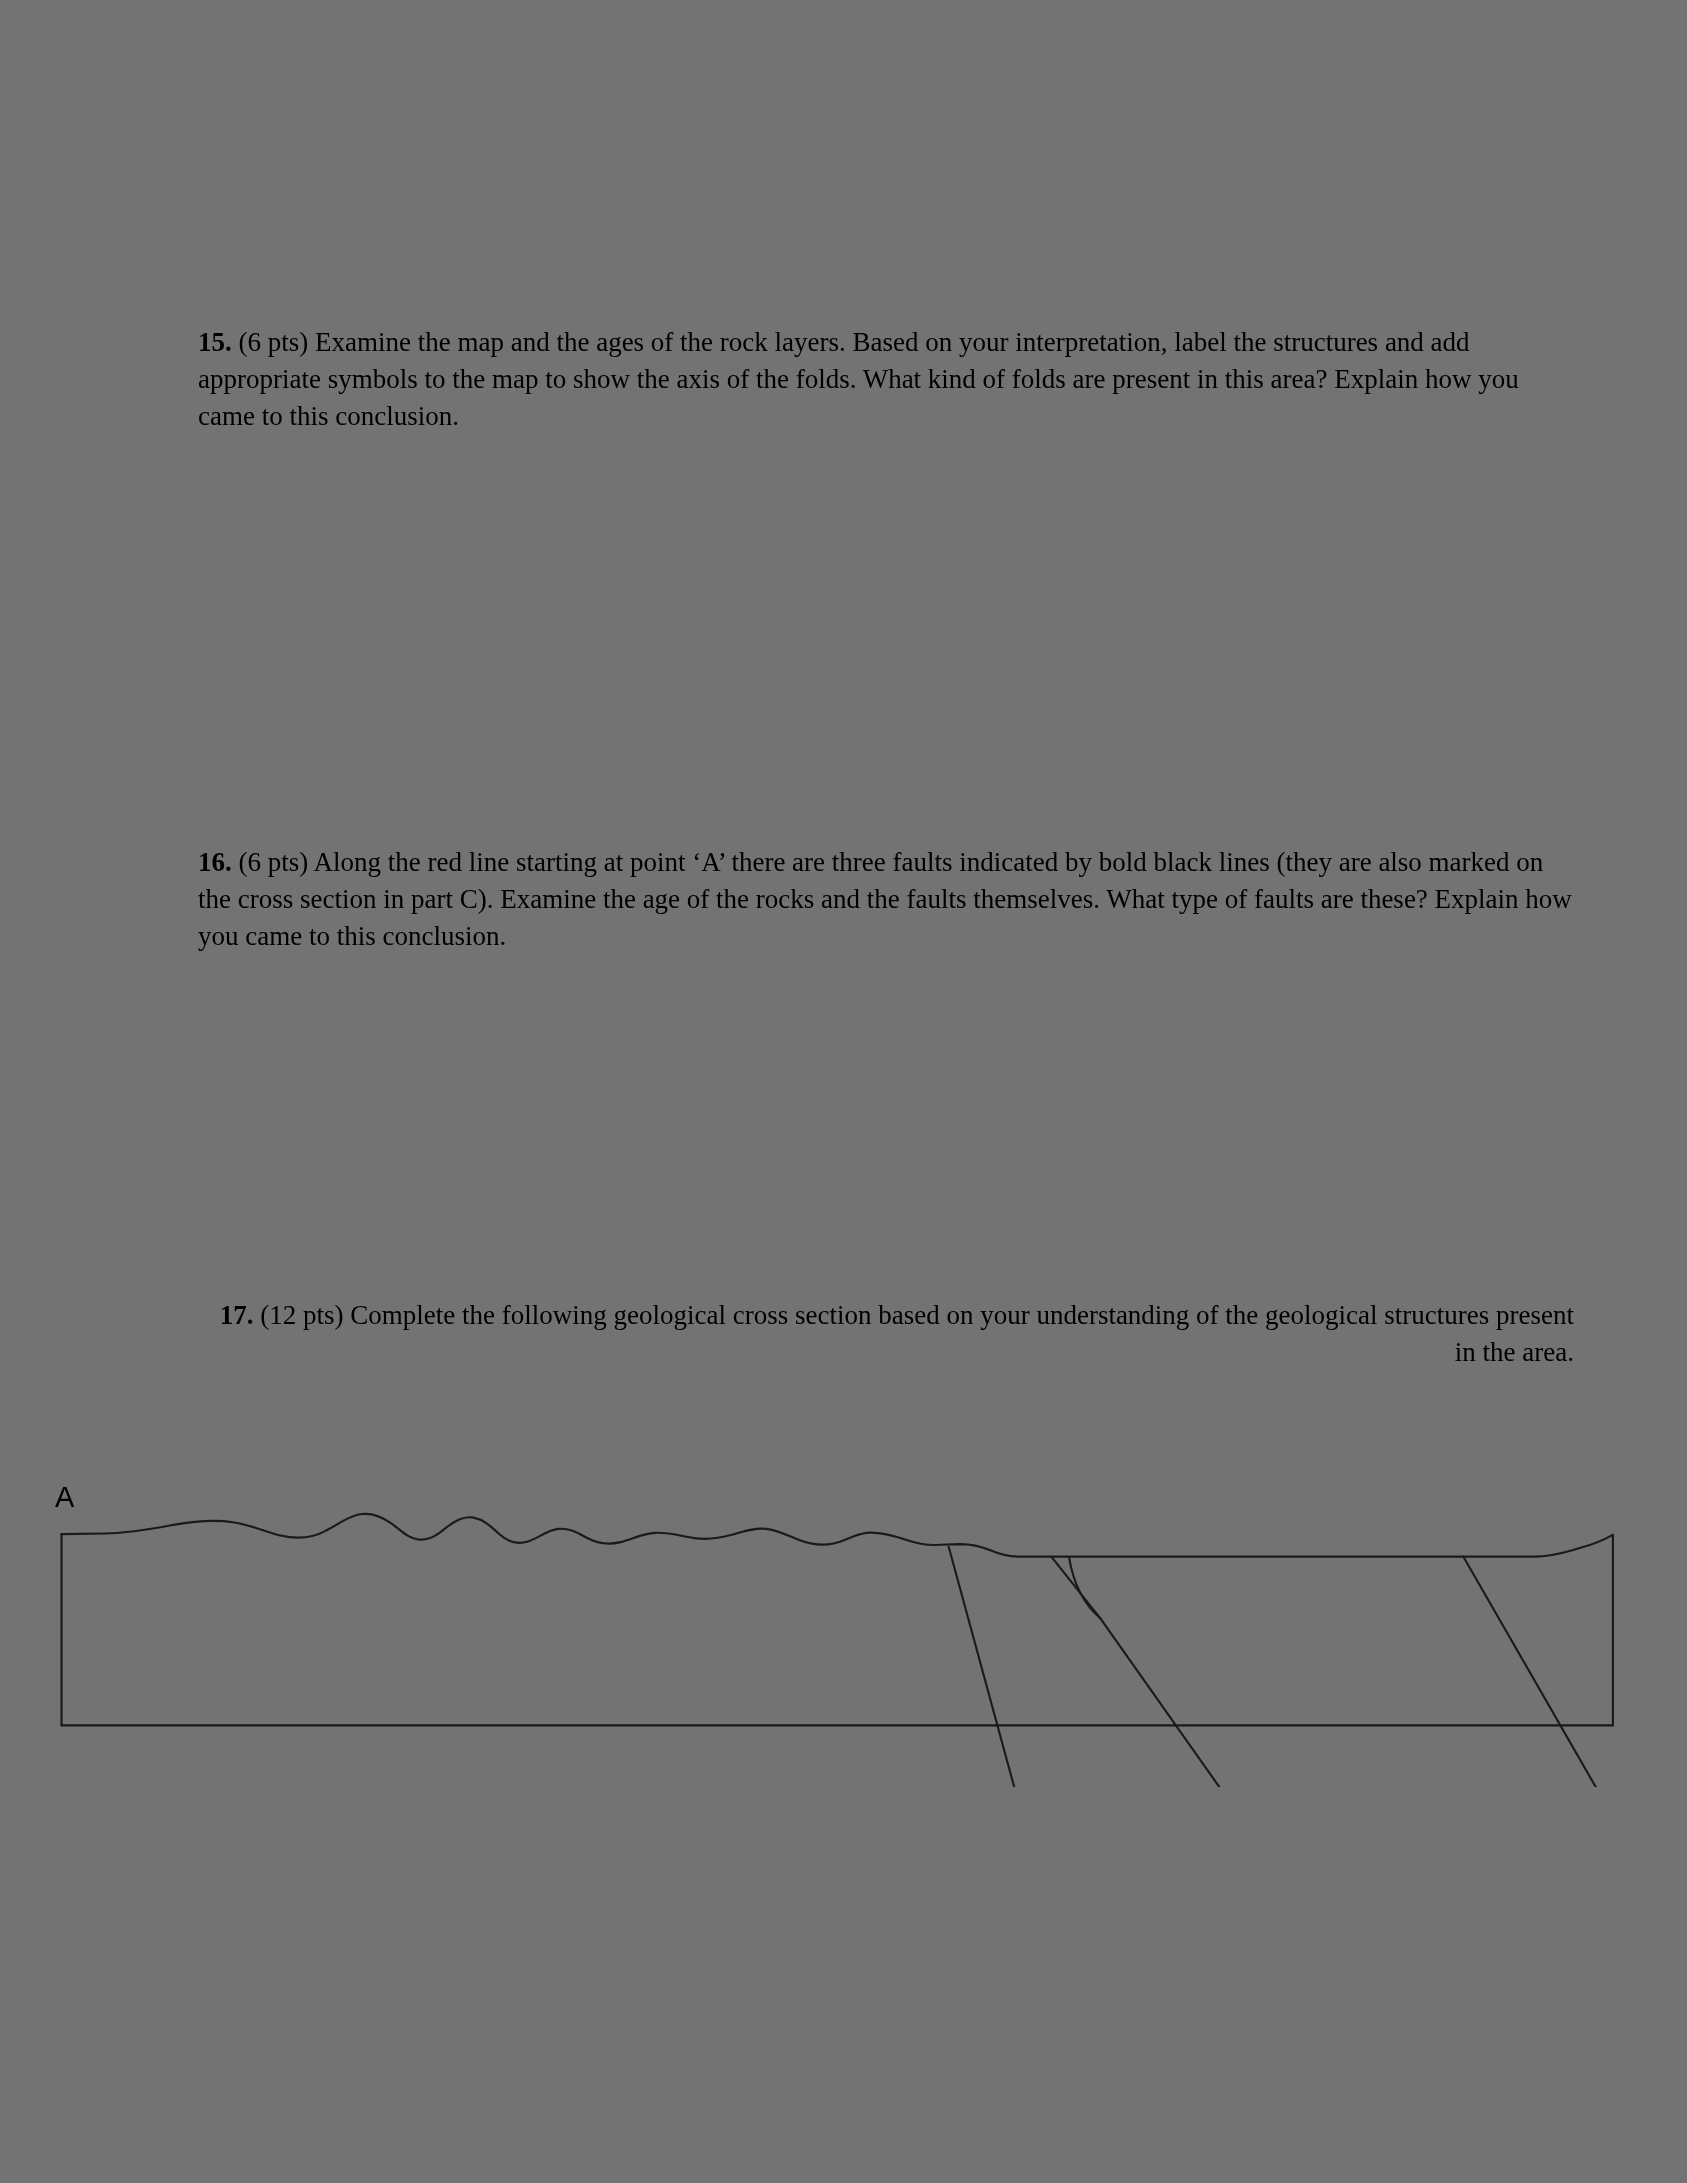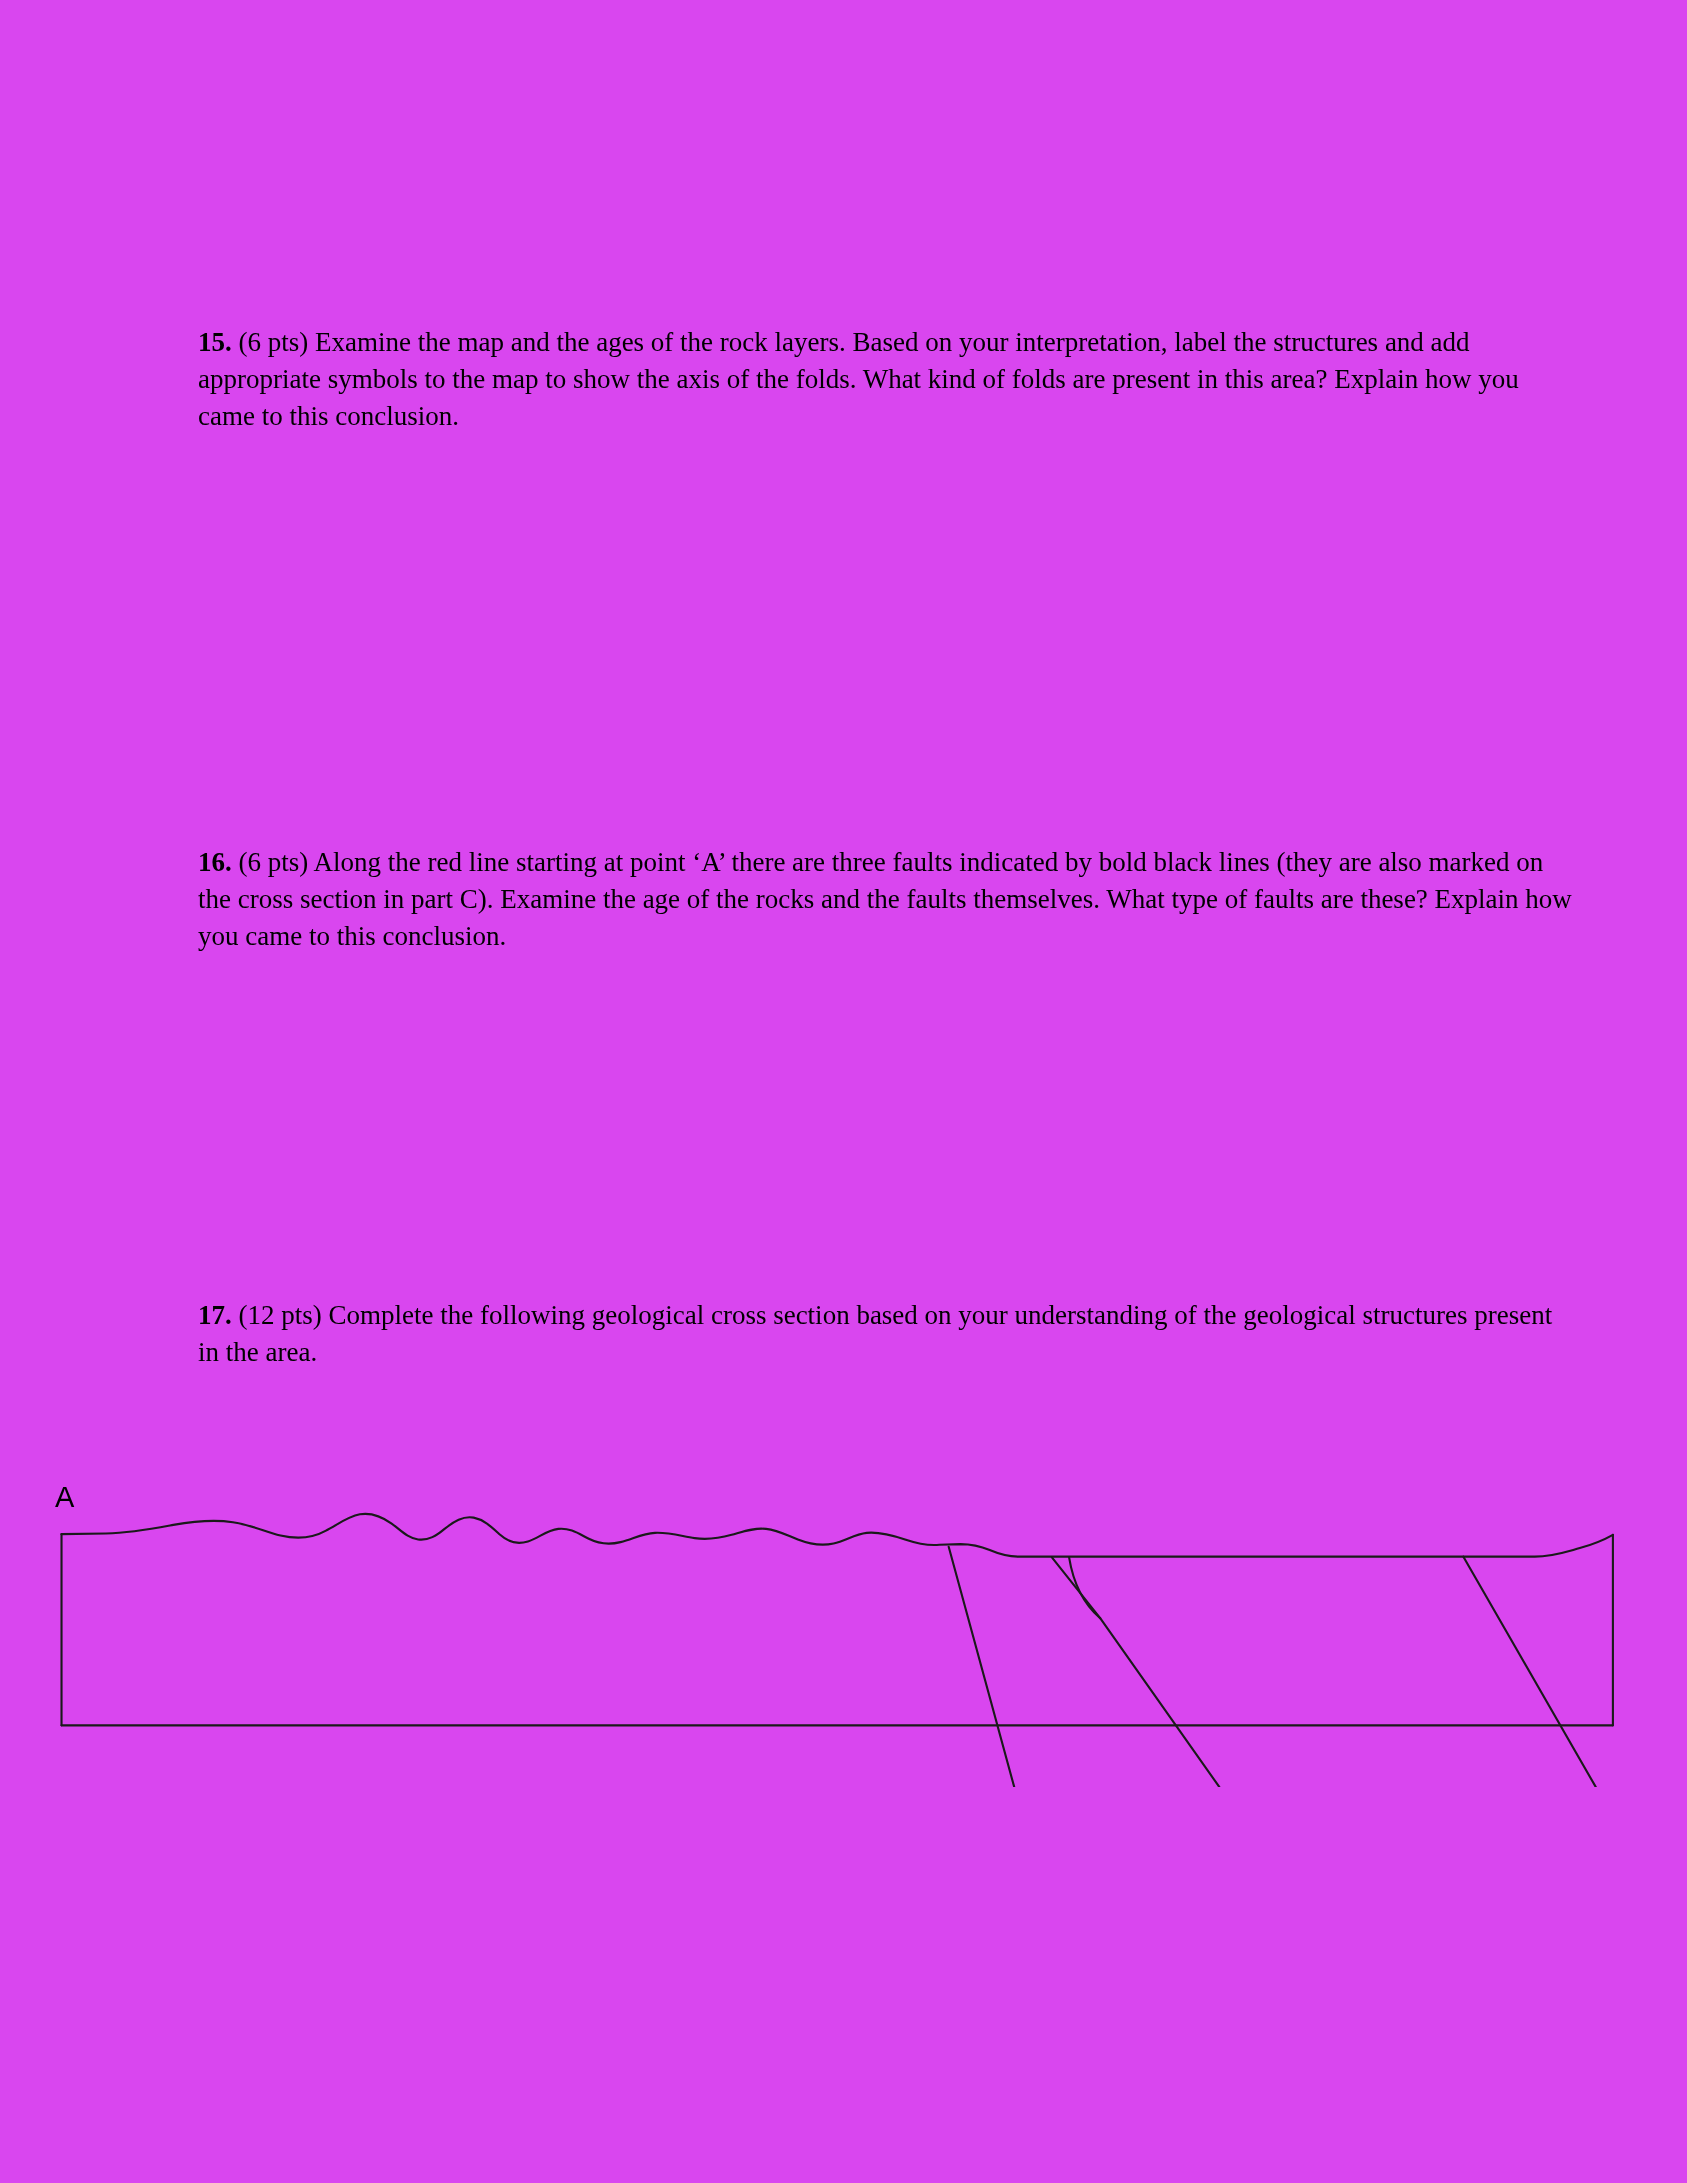--- a/index.html
+++ b/index.html
@@ -11,41 +11,41 @@
     width: 1687px;
     height: 2183px;
     font-family: "Liberation Serif", serif;
     color: #000000;
     position: relative;
     overflow: hidden;
   }
   .page {
     position: absolute;
     inset: 0;
-    background: #d946ef;
+    background: #737373;
   }
   .content {
     position: absolute;
     left: 198px;
     top: 0;
     width: 1389px;
   }
   .question {
     position: absolute;
     font-size: 27px;
     line-height: 1.37;
     text-align: left;
     width: 1376px;
   }
   .qnum {
     font-weight: bold;
   }
   .q15 { top: 324px; }
   .q16 { top: 824px; margin-top: 20px; }
-  .q17 { top: 1297px; }
+  .q17 { top: 1297px; text-align: right; }
 
   .cross-section-wrap {
     position: absolute;
     left: 0;
     top: 1456px;
     width: 1687px;
     height: 331px;
   }
   .point-label {
     position: absolute;

